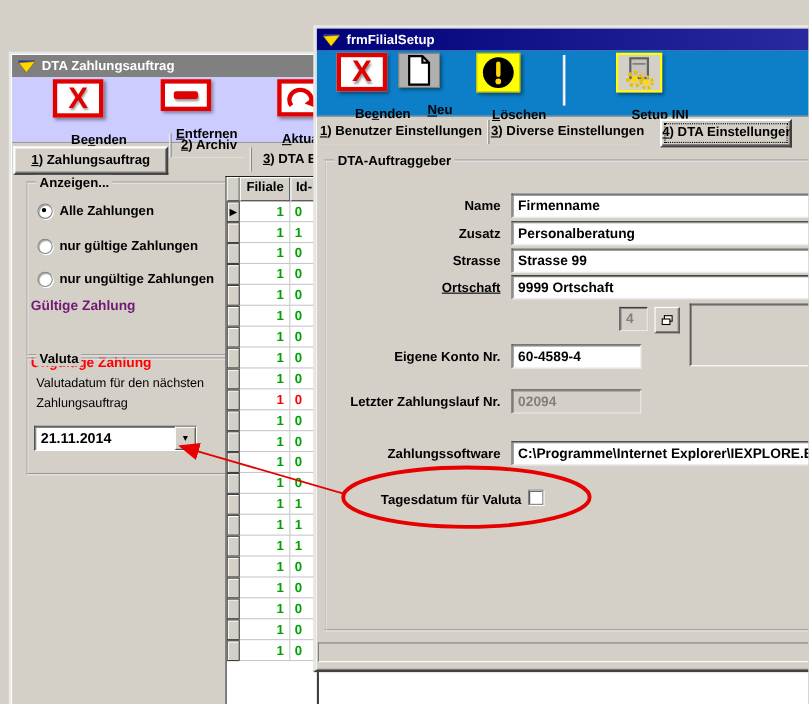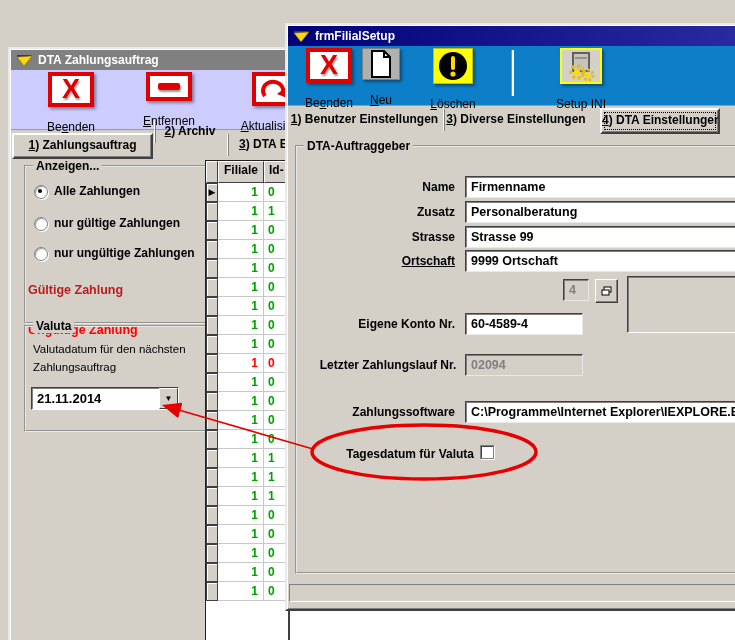--- a/index.html
+++ b/index.html
@@ -12,21 +12,21 @@
   .titlebar{height:20px;display:flex;align-items:center;gap:5px;padding:0 5px;color:#fff;
             font-weight:bold;font-size:12px;margin:1px;}
   .titlebar.inactive{background:#808080;}
   .titlebar.active{background:linear-gradient(90deg,#000078,#2a2aa0);}
   .appicon{width:17px;height:13px;flex:0 0 auto;}
 
   .toolbar{position:absolute;left:1px;right:1px;height:59px;border-bottom:1px solid #9a9a9a;}
   .tb-left{background:#ccccff;top:21px;}
   .tb-right{background:#0d7fc8;top:21px;}
   .tbtn{position:absolute;top:2px;height:56px;display:flex;flex-direction:column;align-items:center;justify-content:flex-start;cursor:default;}
-  .tbtn .lbl{font-weight:normal;font-size:12px;color:#000;line-height:13px;margin-top:14px;white-space:nowrap;}
+  .tbtn .lbl{font-weight:bold;font-size:12px;color:#000;line-height:13px;margin-top:14px;white-space:nowrap;padding-left:38px;}
   .u{text-decoration:underline;}
   .icbox{display:flex;align-items:center;justify-content:center;box-shadow:2px 2px 3px rgba(0,0,0,.4);}
   .red-frame{width:38px;height:36px;background:#fff;border:4px solid #e00000;}
   .gray-frame{width:36px;height:38px;background:#b0b0b0;border:1px solid #808080;}
   .yellow-frame{width:38px;height:38px;background:#ffff00;border:1px solid #c0c000;}
   .setup-frame{width:38px;height:38px;background:#d4d0c8;border:2px solid #ffff00;}
   .xglyph{color:#e00000;font-weight:bold;font-size:27px;line-height:27px;text-shadow:1px 2px 2px #9a9a9a;}
   .minusbar{width:22px;height:7px;background:#e00000;border-radius:2px;box-shadow:1px 2px 2px #9a9a9a;}
   .tsep{position:absolute;top:4px;width:2px;height:46px;background:#fff;box-shadow:-1px 0 0 #5a9ac8;}
 
@@ -130,21 +130,21 @@
     <div class="groupbox" style="left:14px;top:116px;width:179px;height:155px;">
       <span class="gb-label">Anzeigen...</span>
       <span class="radio on" style="left:8px;top:18px;"></span>
       <span class="rlabel" style="left:28px;top:17px;">Alle Zahlungen</span>
       <span class="radio" style="left:8px;top:50px;"></span>
       <span class="rlabel" style="left:28px;top:49px;">nur gültige Zahlungen</span>
       <span class="radio" style="left:8px;top:80px;"></span>
       <span class="rlabel" style="left:28px;top:79px;">nur ungültige Zahlungen</span>
     </div>
 
-    <span class="legend-text" style="left:18px;top:234px;color:#b91c1c;">Gültige Zahlung</span>
+    <span class="legend-text" style="left:18px;top:222px;color:#701a75;">Gültige Zahlung</span>
     <span class="legend-text" style="left:18px;top:240px;color:#ff0000;margin-top:34px;">Ungültige Zahlung</span>
 
     <div class="groupbox" style="left:14px;top:276px;width:179px;height:103px;">
       <span class="gb-label">Valuta</span>
       <span class="desc" style="left:7px;top:16px;">Valutadatum für den nächsten</span>
       <span class="desc" style="left:7px;top:34px;">Zahlungsauftrag</span>
       <div class="combo" style="left:5px;top:60px;width:148px;">
         <span class="val">21.11.2014</span>
         <span class="drop">▼</span>
       </div>
@@ -354,21 +354,21 @@
         <svg width="11" height="10" viewBox="0 0 11 10">
           <rect x="3" y="1" width="7" height="5" fill="#fff" stroke="#000"></rect>
           <rect x="1" y="4" width="7" height="5" fill="#fff" stroke="#000"></rect>
         </svg>
       </div>
       <div class="sunkbox" style="left:330px;top:129px;width:415px;height:57px;background:#d4d0c8;"></div>
 
       <span class="flabel" style="left:0;top:170px;width:158px;">Eigene Konto Nr.</span>
       <div class="field" style="left:168px;top:166px;width:118px;">60-4589-4</div>
 
-      <span class="flabel" style="left:12px;top:211px;width:158px;text-align:center;">Letzter Zahlungslauf Nr.</span>
+      <span class="flabel" style="left:0;top:211px;width:158px;">Letzter Zahlungslauf Nr.</span>
       <div class="field disabled" style="left:168px;top:207px;width:118px;">02094</div>
 
       <span class="flabel" style="left:0;top:258px;width:158px;">Zahlungssoftware</span>
       <div class="field" style="left:168px;top:254px;width:275px;">C:\Programme\Internet Explorer\IEXPLORE.EX</div>
 
       <span class="flabel" style="left:0;top:300px;width:177px;">Tagesdatum für Valuta</span>
       <span class="checkbox" style="left:183px;top:298px;"></span>
     </div>
 
     <div class="statusbar" style="top:559px;"></div>

